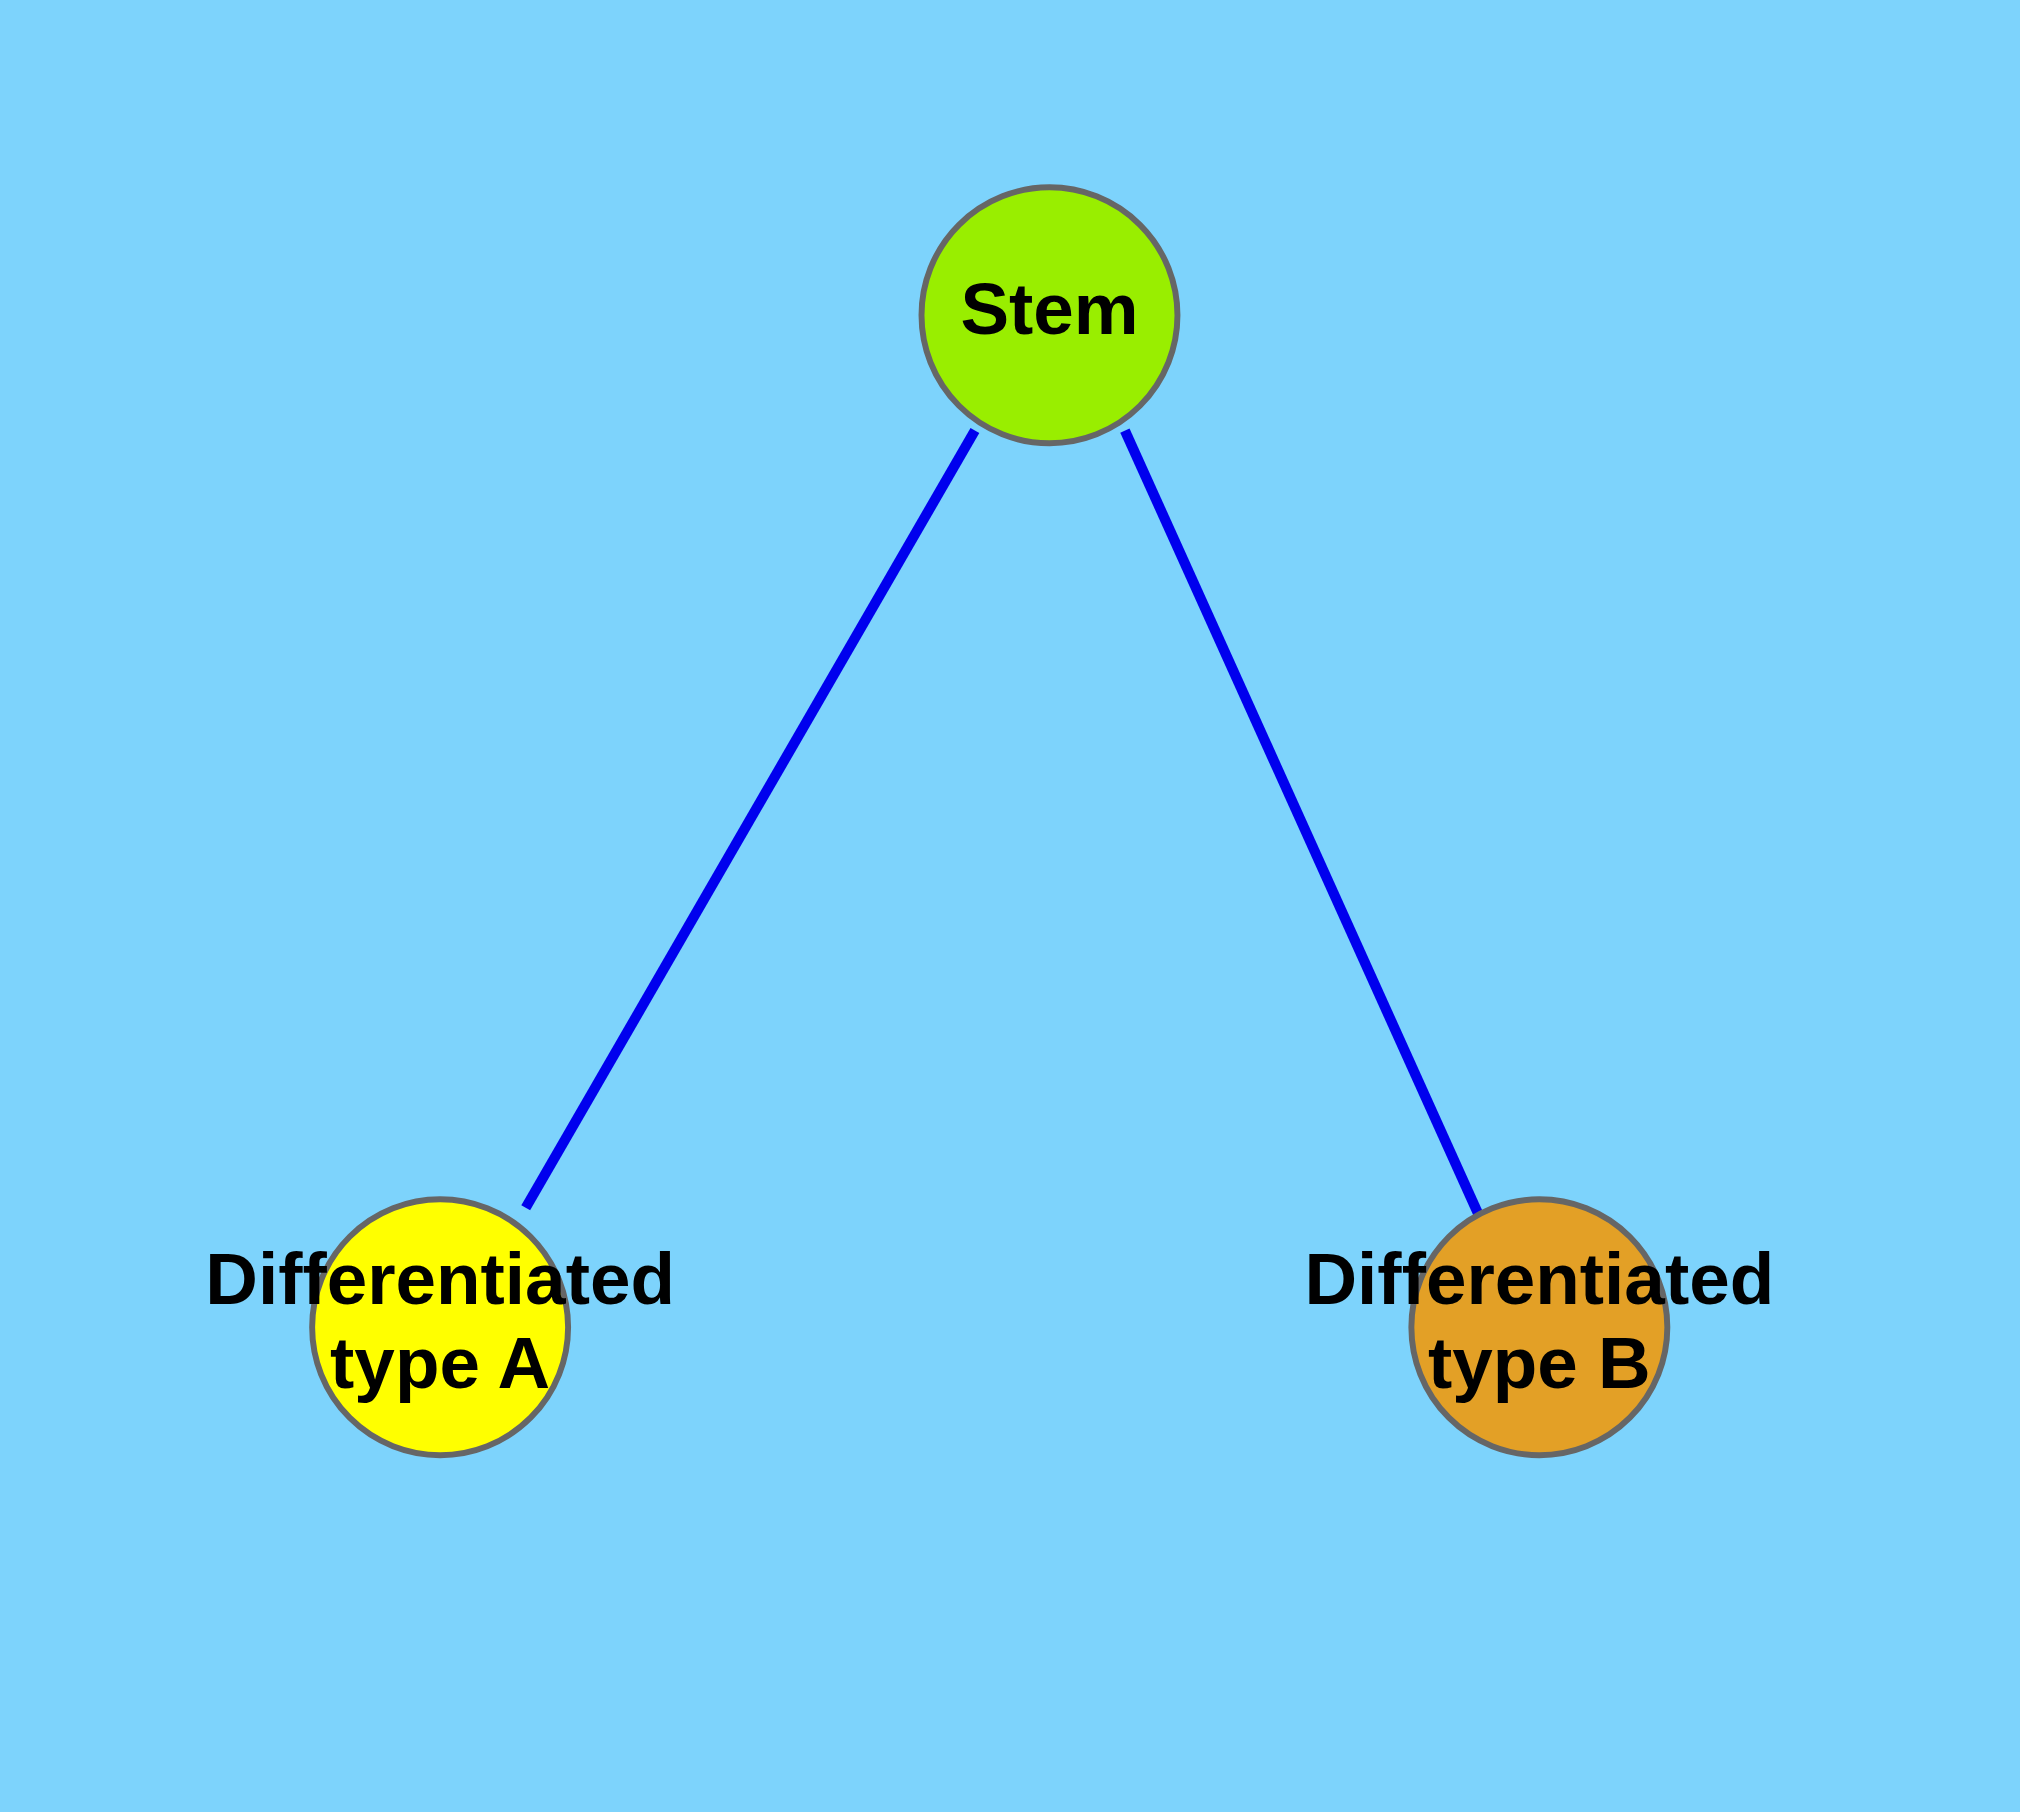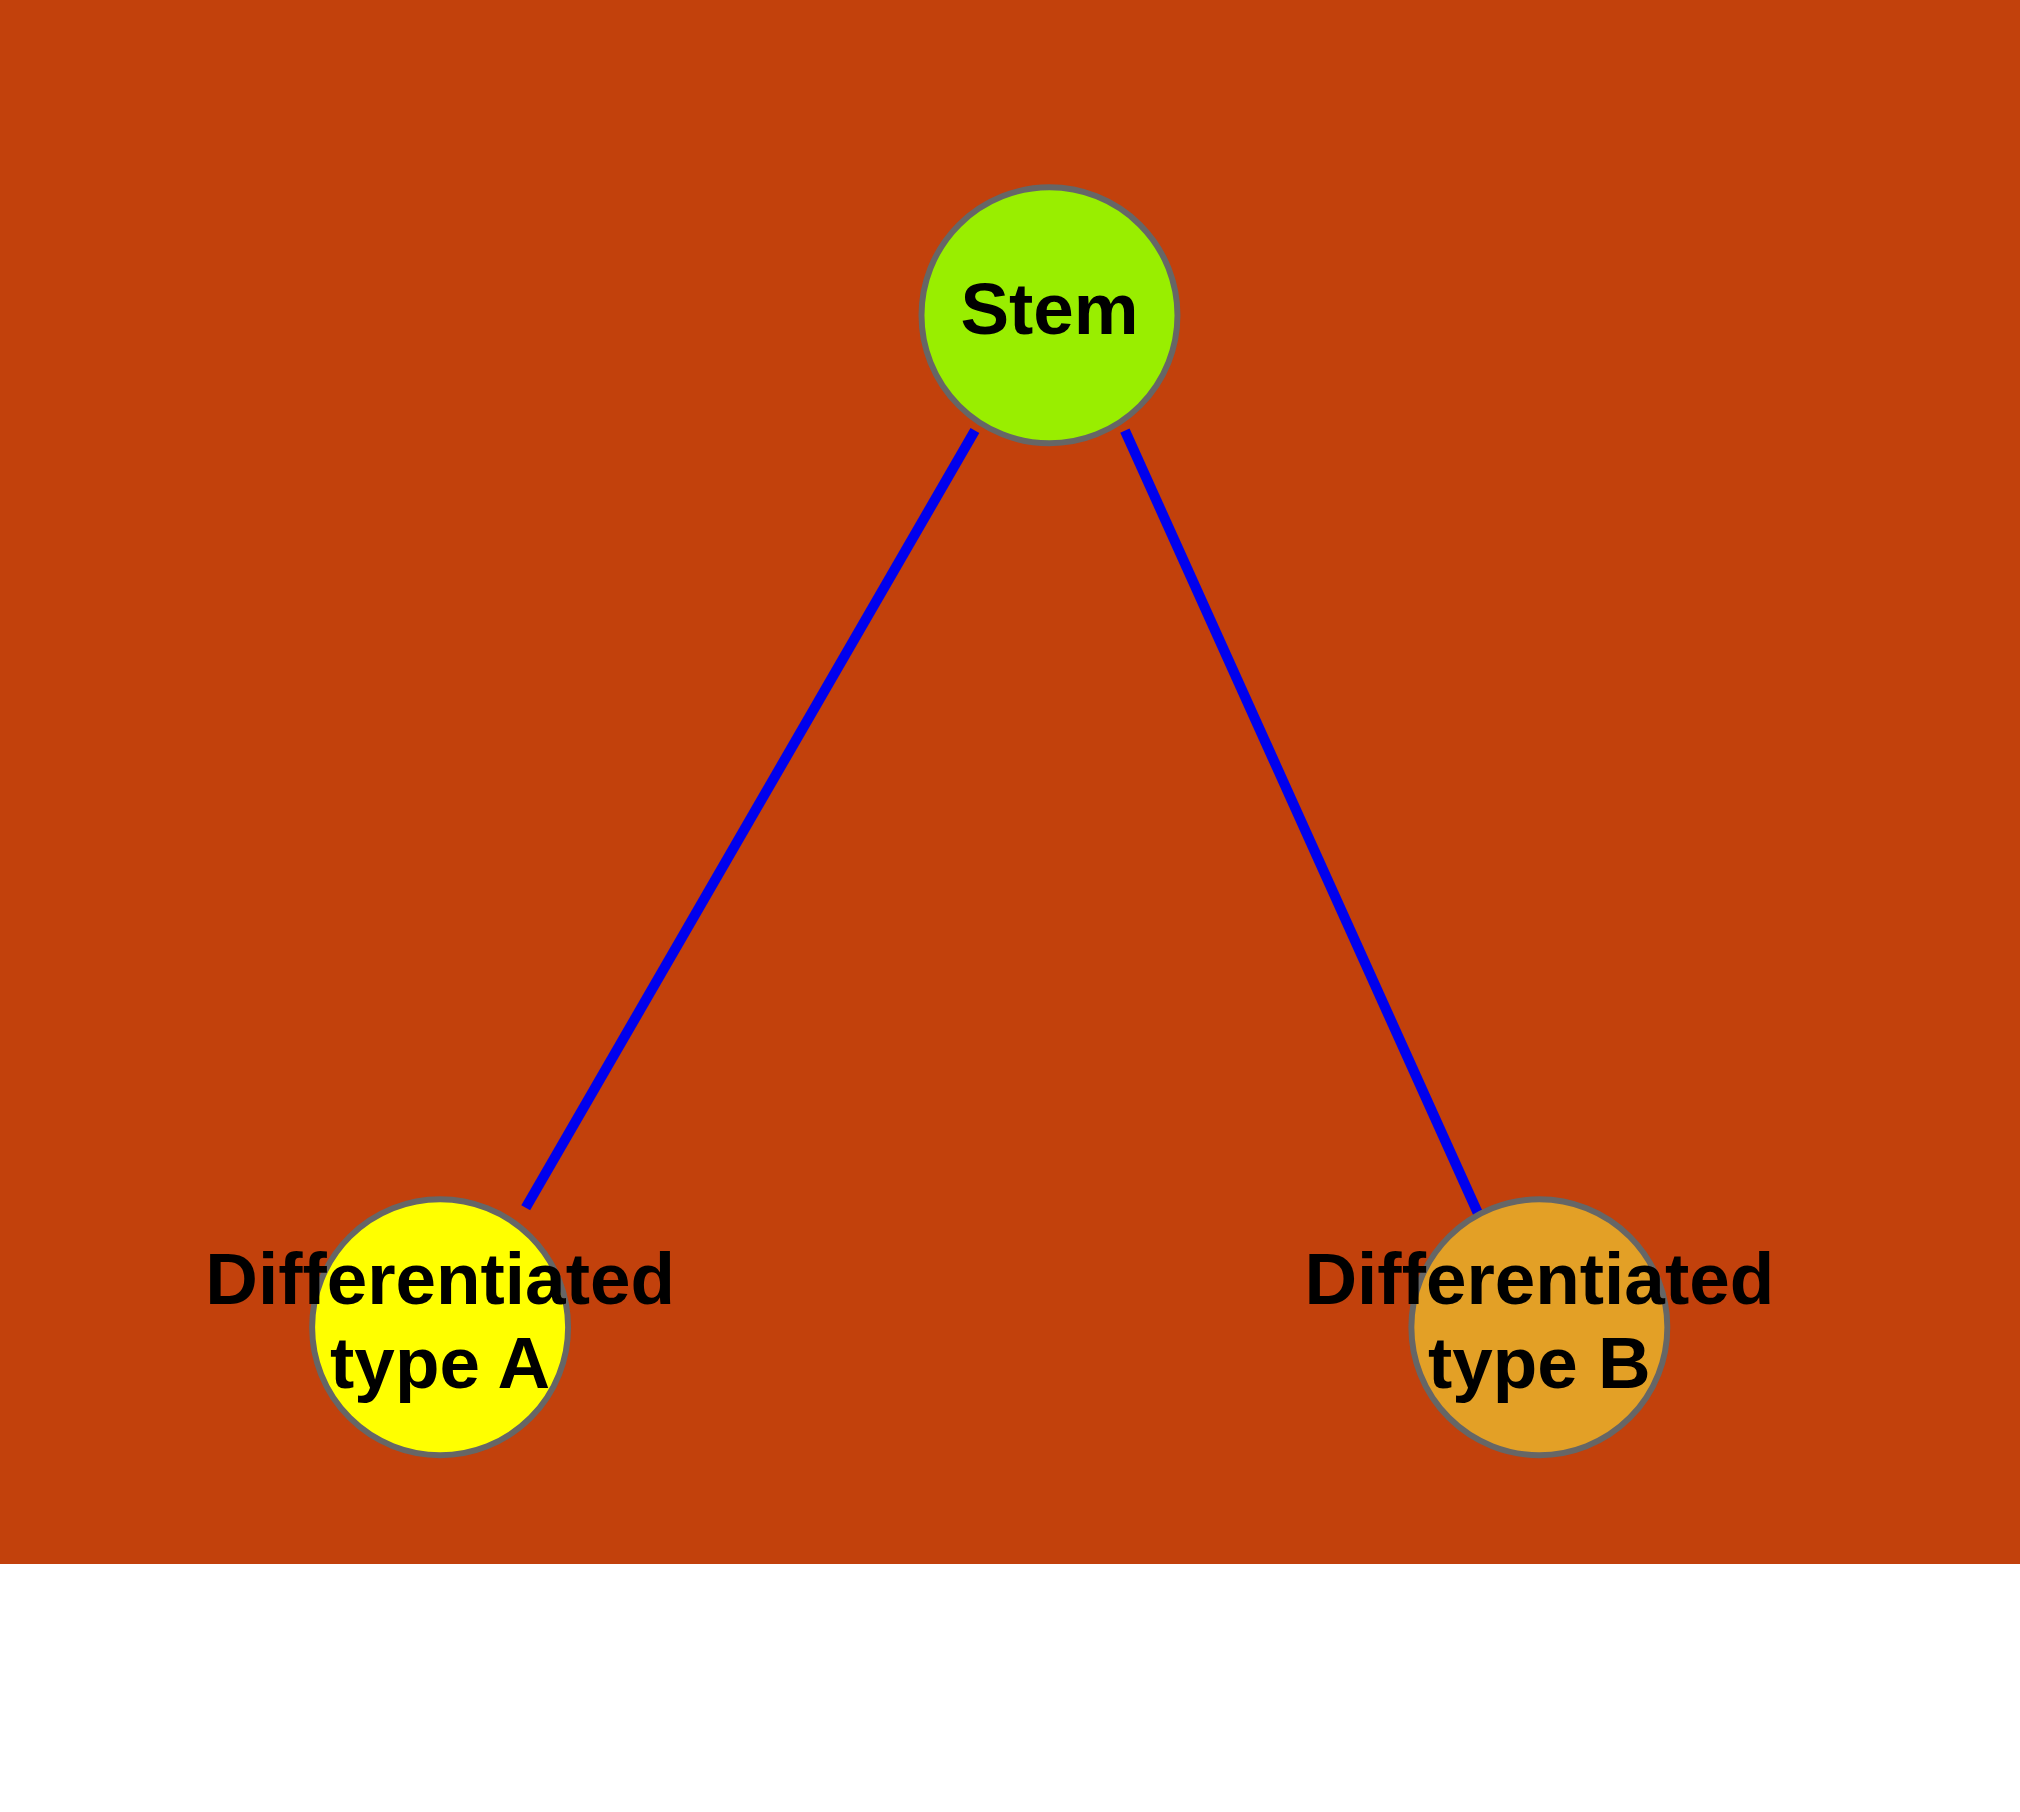--- a/index.html
+++ b/index.html
@@ -28,21 +28,21 @@
     font-weight: bold;
     fill: #000000;
     text-anchor: middle;
     dominant-baseline: middle;
     pointer-events: none;
   }
 </style>
 </head>
 <body>
 
-<div id="canvas" style="background: #c2410c; width: 2021px; height: 1564px;">
+<div id="canvas" style="background: #7dd3fc; width: 2021px; height: 1812px;">
   <svg id="graph-svg" viewBox="0 0 2384 2138" xmlns="http://www.w3.org/2000/svg" style="width: 2021px; height: 1812px;">
 
     <g>
       <line stroke-linecap="butt" x1="1150" y1="508" x2="620" y2="1425" stroke="#0000ee" stroke-width="12"></line>
       <line stroke-linecap="butt" x1="1327" y1="508" x2="1746" y2="1437" stroke="#0000ee" stroke-width="12"></line>
     </g>
 
     <g>
       <g>
         <circle cx="1238" cy="372" r="151" fill="#99ee00" stroke="#666666" stroke-width="7"></circle>

